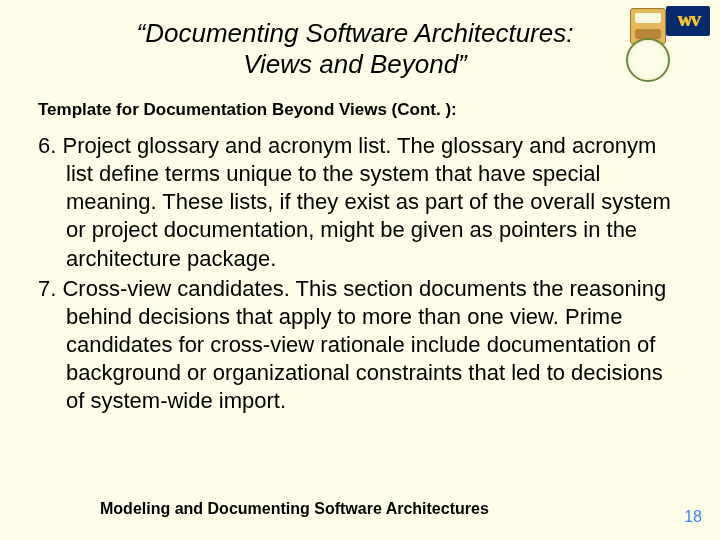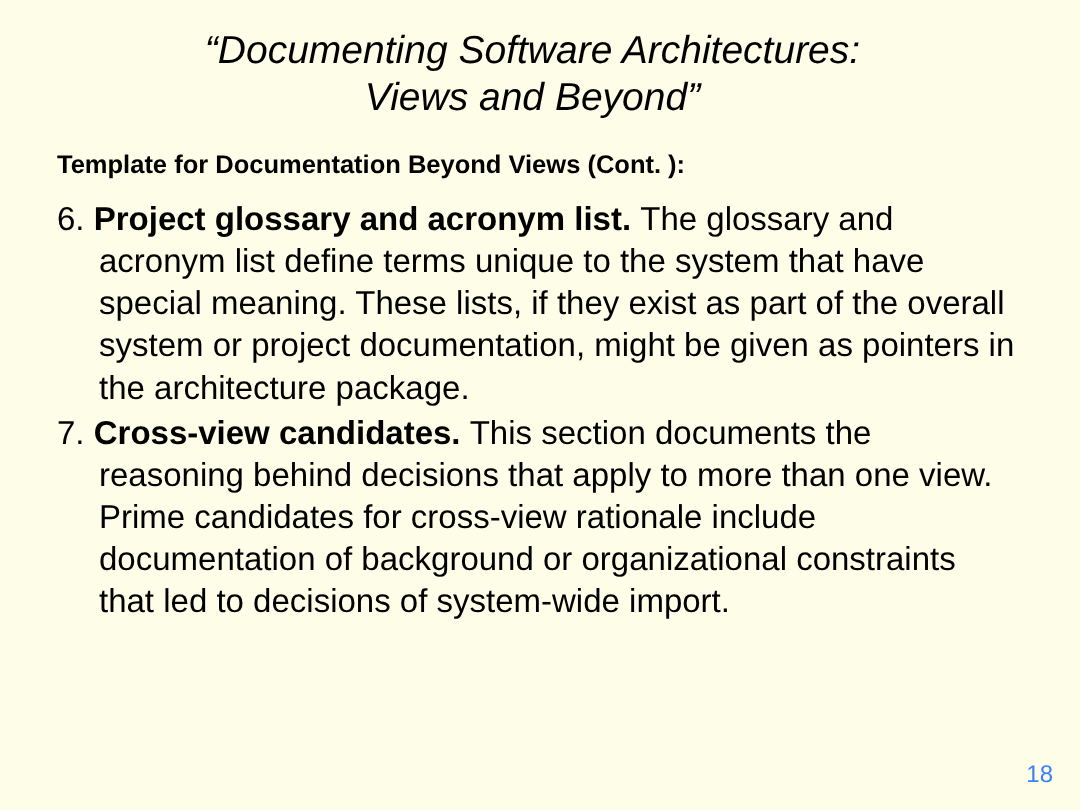--- a/index.html
+++ b/index.html
@@ -44,21 +44,21 @@
     line-height: 1.28;
   }
   .item {
     margin-bottom: 2px;
     padding-left: 28px;
     text-indent: -28px;
   }
   .item .num {
   }
   .item .lead {
-    font-weight: bold;
+    font-weight: normal;
   }
   .footer {
     position: absolute;
     bottom: 22px;
     left: 100px;
     font-weight: bold;
     font-size: 16px;
   }
   .pagenum {
     position: absolute;
@@ -145,29 +145,41 @@
     height: 10px;
     background: #b8863a;
     border-radius: 2px;
   }
 </style>
 </head>
 <body>
 
 <div class="slide">
 
+  <div class="logos">
+    <div class="emblem">
+      <div class="emblem-book"></div>
+      <div class="emblem-ring"></div>
+    </div>
+    <div class="wv">
+      <div class="wv-shape">
+          <span>WV</span>
+        </div>
+    </div>
+  </div>
 
   <div class="title">“Documenting Software Architectures: Views and Beyond”</div>
 
   <div class="subtitle">Template for Documentation Beyond Views (Cont. ):</div>
 
   <div class="body">
     <div class="item">
       <span class="num">6. </span><span class="lead">Project glossary and acronym list. </span><span>The glossary and acronym list define terms unique to the system that have special meaning. These lists, if they exist as part of the overall system or project documentation, might be given as pointers in the architecture package.</span>
     </div>
     <div class="item">
       <span class="num">7. </span><span class="lead">Cross-view candidates. </span><span>This section documents the reasoning behind decisions that apply to more than one view. Prime candidates for cross-view rationale include documentation of background or organizational constraints that led to decisions of system-wide import.</span>
     </div>
   </div>
 
+  <div class="footer">Modeling and Documenting Software Architectures</div>
   <div class="pagenum">18</div>
 
 </div>
 
 </body></html>

